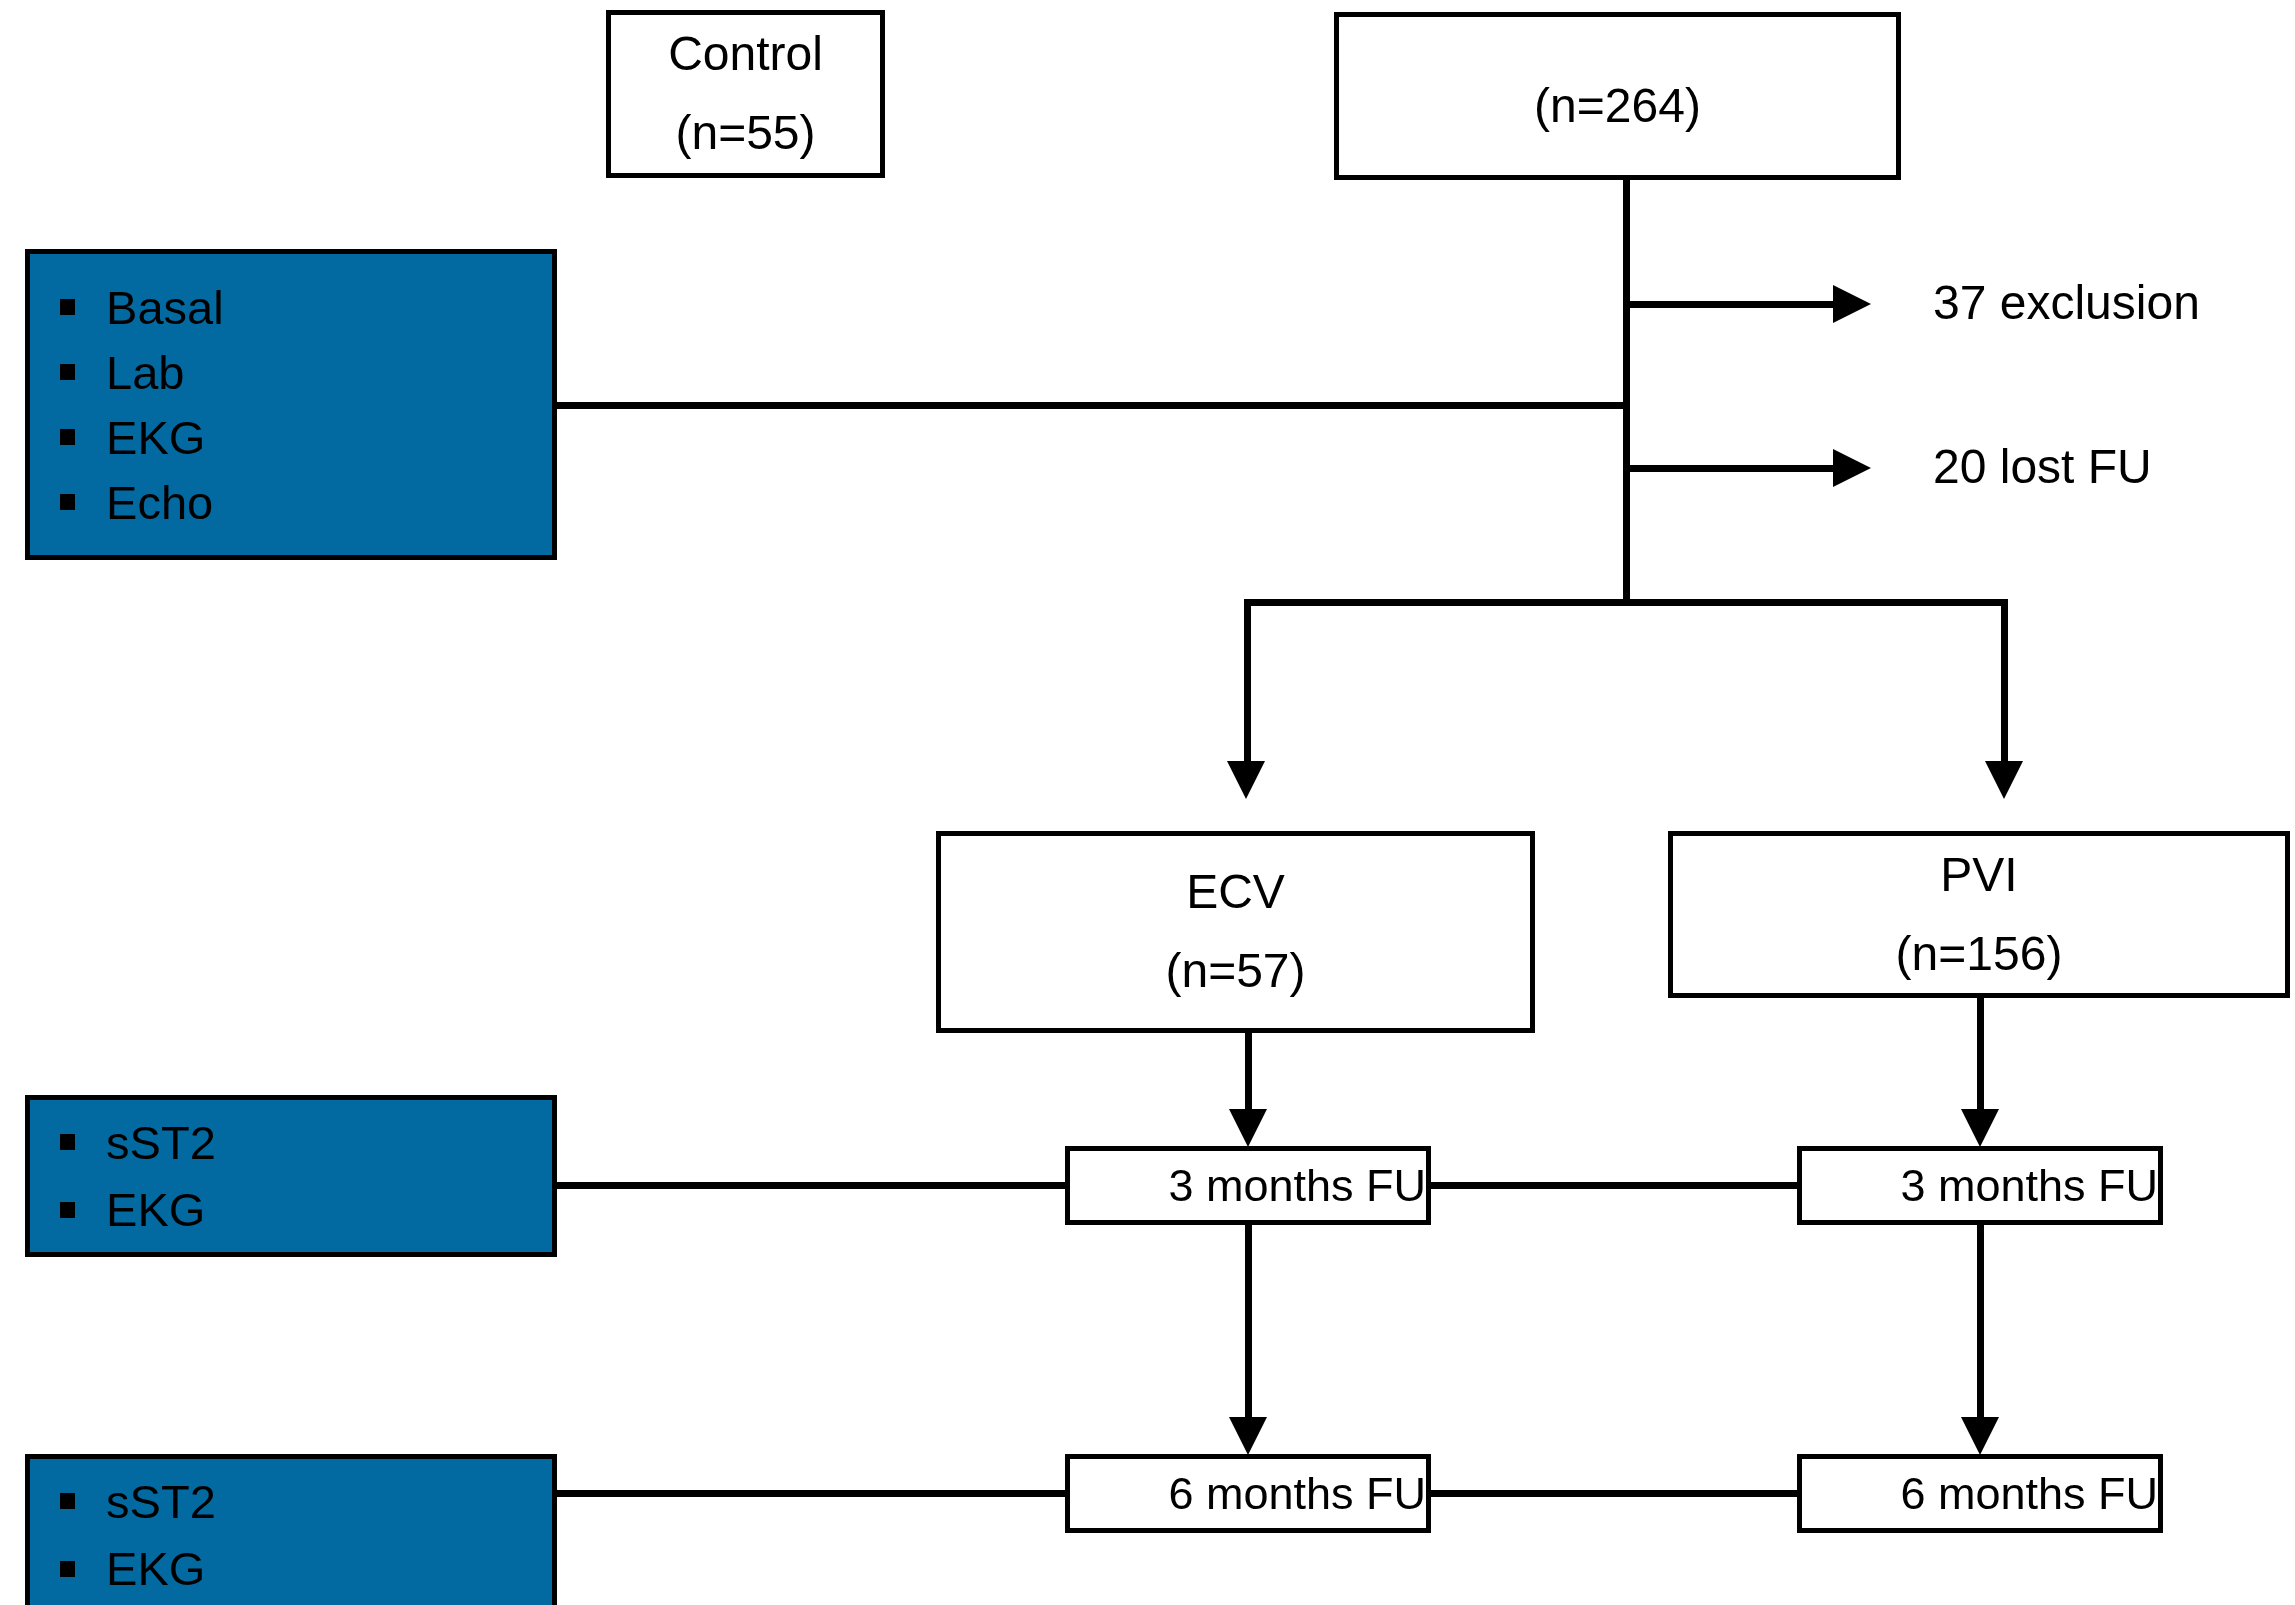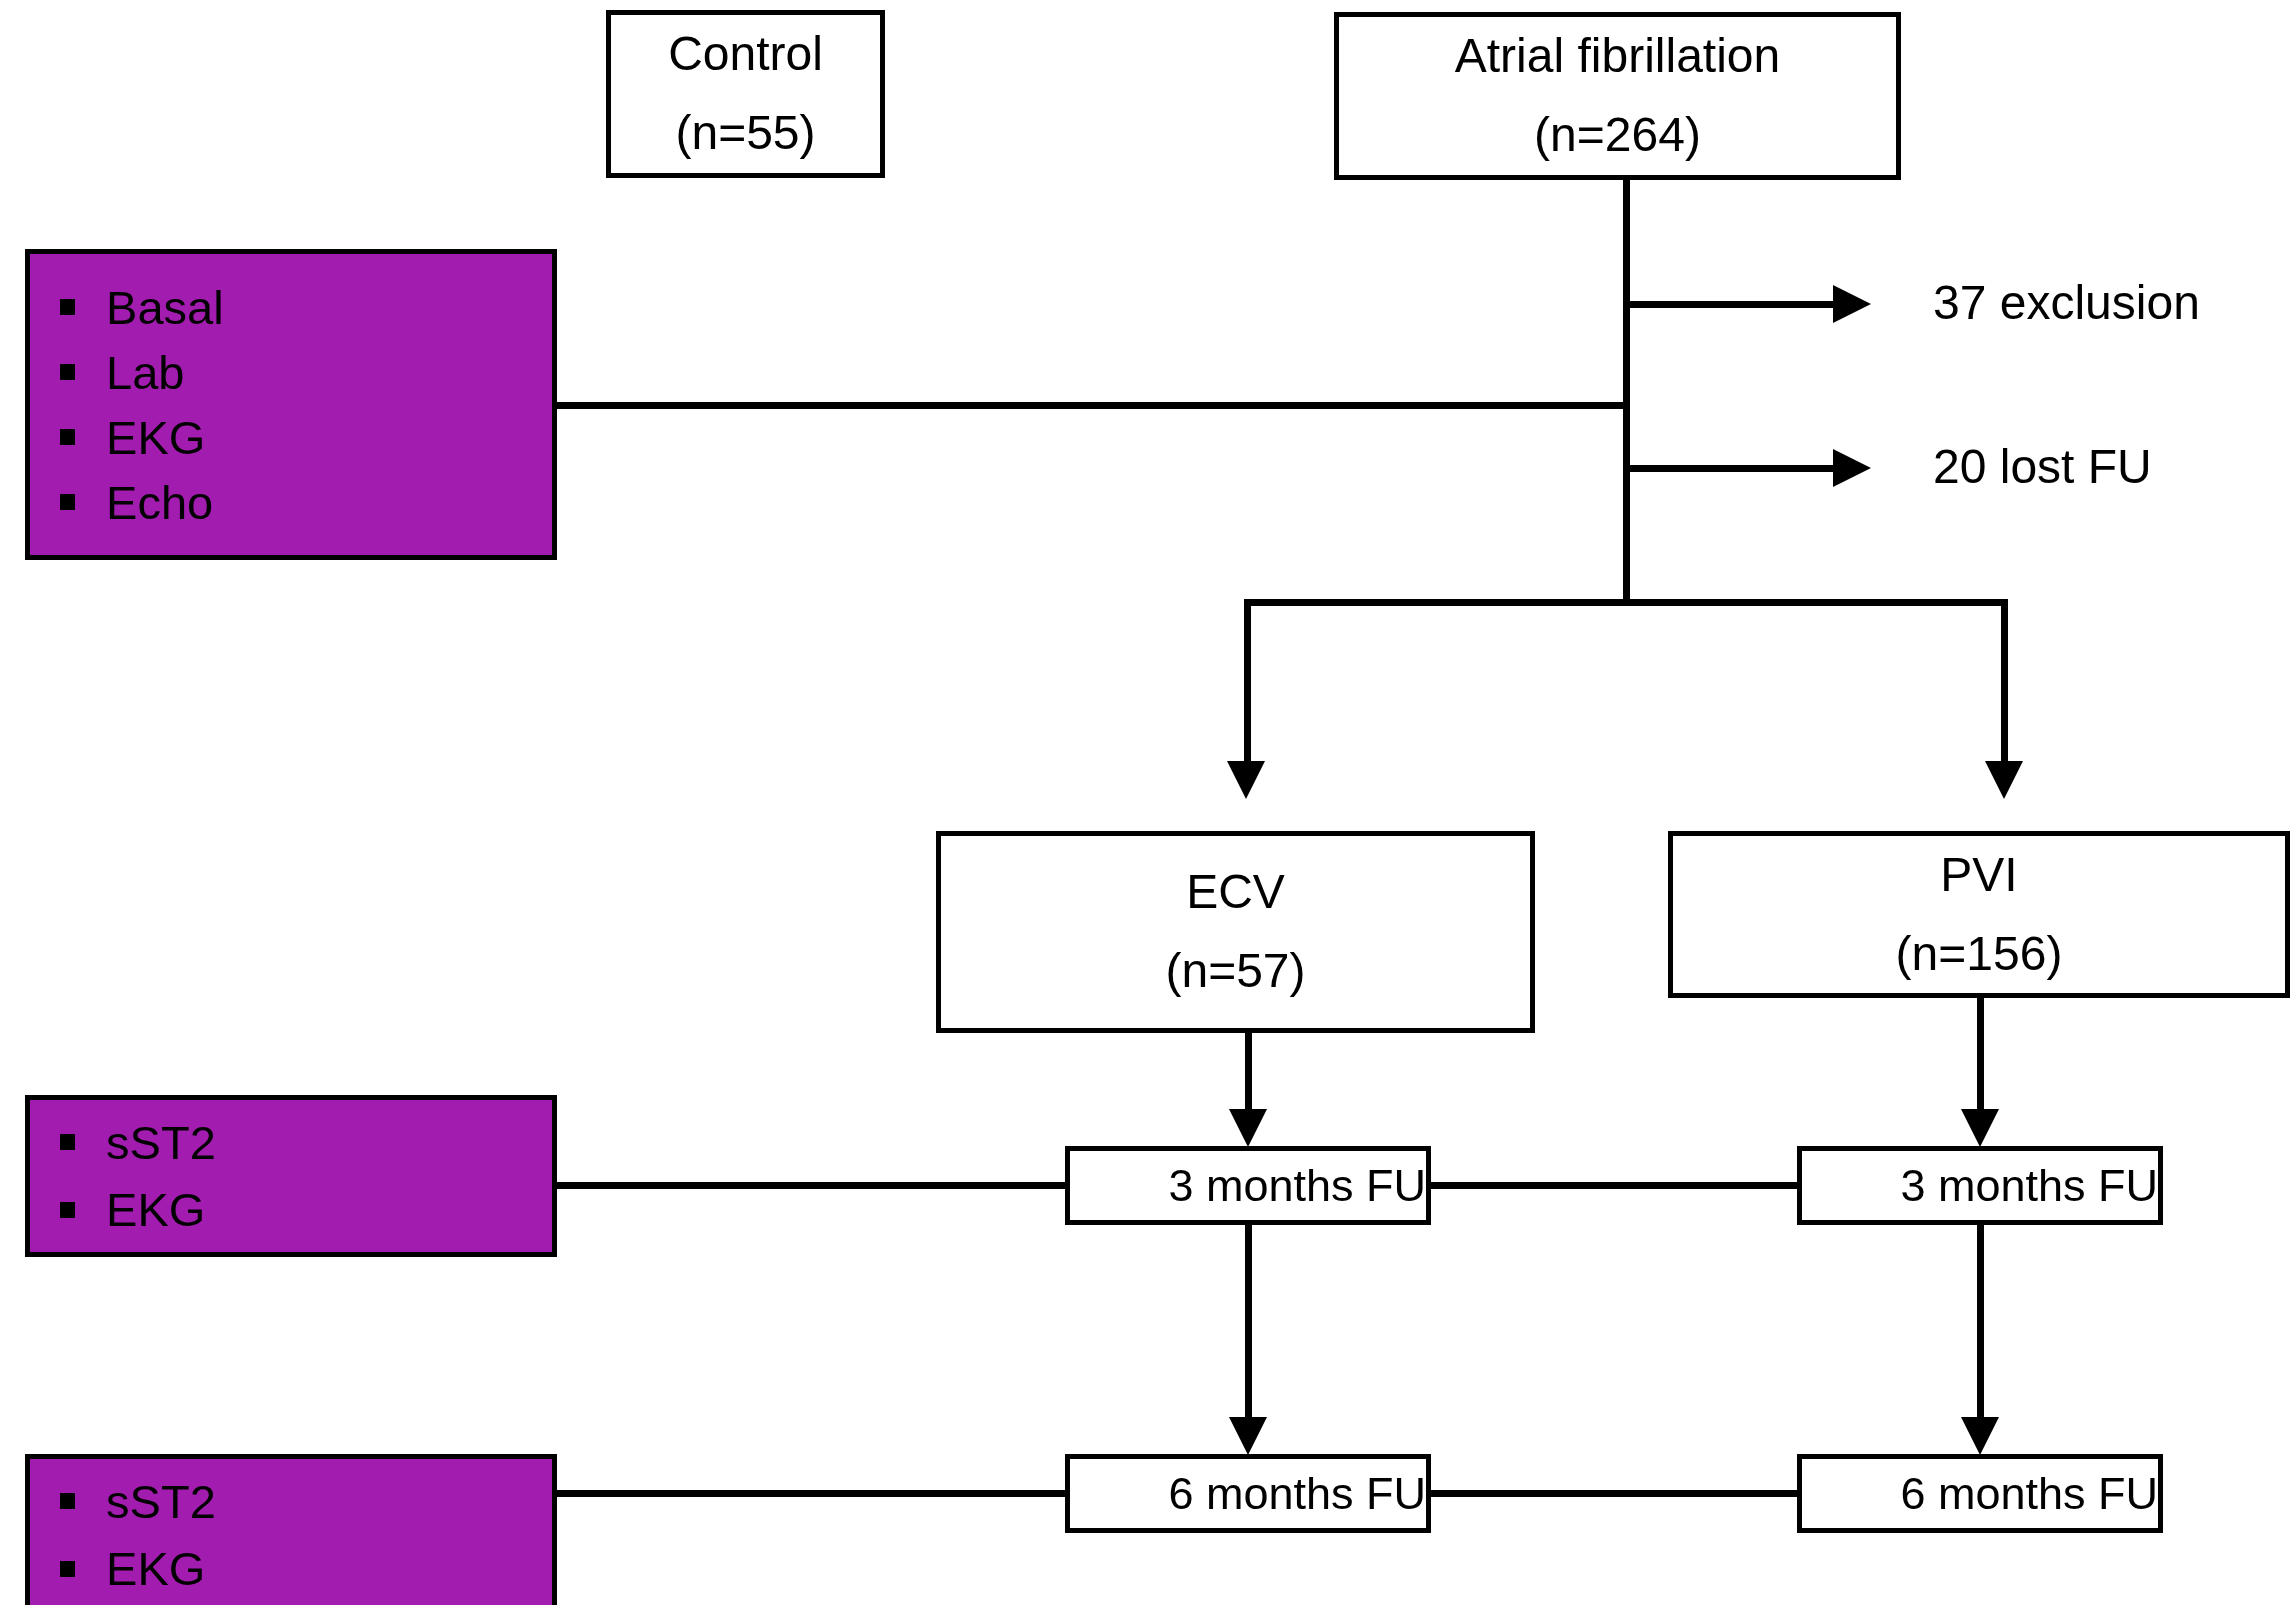--- a/index.html
+++ b/index.html
@@ -35,21 +35,21 @@
     white-space: nowrap;
   }
   .big-title { font-size: 48px; }
   .big-sub   { font-size: 48px; margin-top: 22px; }
 
   
   .listbox {
     position: absolute;
     box-sizing: border-box;
     border: 5.8px solid #000000;
-    background: #a21caf;
+    background: #0369a1;
     display: flex;
     flex-direction: column;
     justify-content: center;
     padding-left: 30px;
     z-index: 5;
   }
   .listrow {
     display: flex;
     align-items: center;
     font-size: 47px;
@@ -124,21 +124,20 @@
 <body>
 
 <div id="canvas">
 
   <div class="nodebox" style="left:606px; top:9.7px; width:279px; height:168px;">
     <span class="line big-title">Control</span>
     <span class="line big-sub">(n=55)</span>
   </div>
 
   <div class="nodebox" style="left:1334px; top:11.7px; width:567px; height:168px;">
-    <span class="line big-title">Atrial fibrillation</span>
     <span class="line big-sub">(n=264)</span>
   </div>
 
   <div class="listbox" style="left:24.6px; top:249px; width:532px; height:311px;">
     <div class="listrow" style="margin:9px 0;">
       <span class="bullet"></span>
       <span class="lbl">Basal</span>
     </div>
     <div class="listrow" style="margin:9px 0;">
       <span class="bullet"></span>

